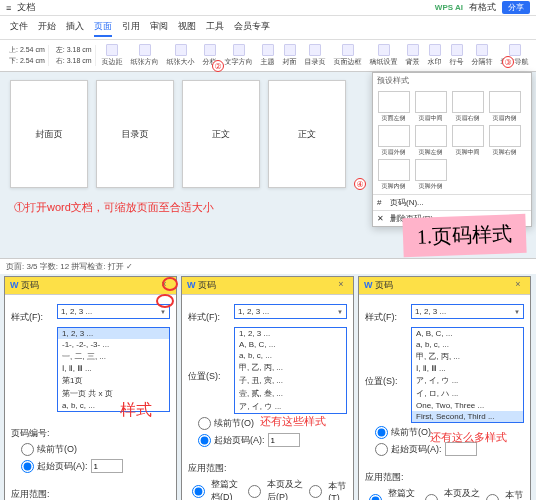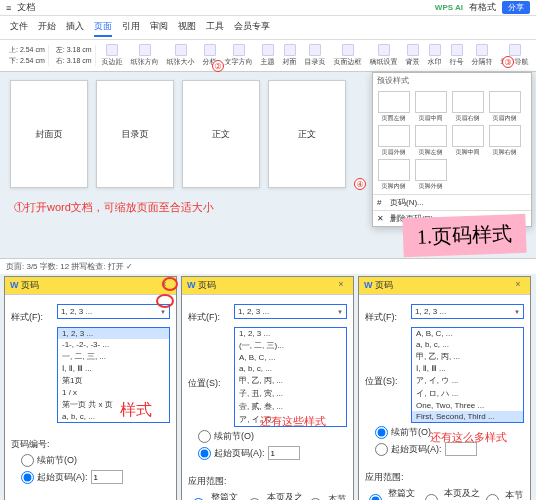--- a/index.html
+++ b/index.html
@@ -258,21 +258,20 @@
             <span>1, 2, 3 ...</span>
             <span class="car">▼</span>
           </div>
       </div>
       <div class="dropdown-list" style="margin-left:46px;">
         <div class="hl">1, 2, 3 ...</div>
         <div>-1-, -2-, -3- ...</div>
         <div>一, 二, 三, ...</div>
         <div>Ⅰ, Ⅱ, Ⅲ ...</div>
         <div>第1页</div>
-        <div>1 / x</div>
         <div>第一页 共 x 页</div>
         <div>a, b, c, ...</div>
       </div>
       <div class="dlg-row">
           <label>页码编号:</label>
         </div>
       <div class="rad" style="margin-left:10px;">
           <input type="radio" style="">
           <span>续前节(O)</span>
         </div>
@@ -299,21 +298,20 @@
           <label>样式(F):</label>
         <div class="sel open">
             <span>1, 2, 3 ...</span>
             <span class="car">▼</span>
           </div>
       </div>
       <div class="dlg-row">
           <label>位置(S):</label>
         <div class="dropdown-list" style="flex:1;">
           <div>1, 2, 3 ...</div>
-          <div>(一, 二, 三)...</div>
           <div>A, B, C, ...</div>
           <div>a, b, c, ...</div>
           <div>甲, 乙, 丙, ...</div>
           <div>子, 丑, 寅, ...</div>
           <div>壹, 贰, 叁, ...</div>
           <div>ア, イ, ウ ...</div>
         </div>
       </div>
       <div class="rad" style="margin-left:10px;">
           <input type="radio" style="">

